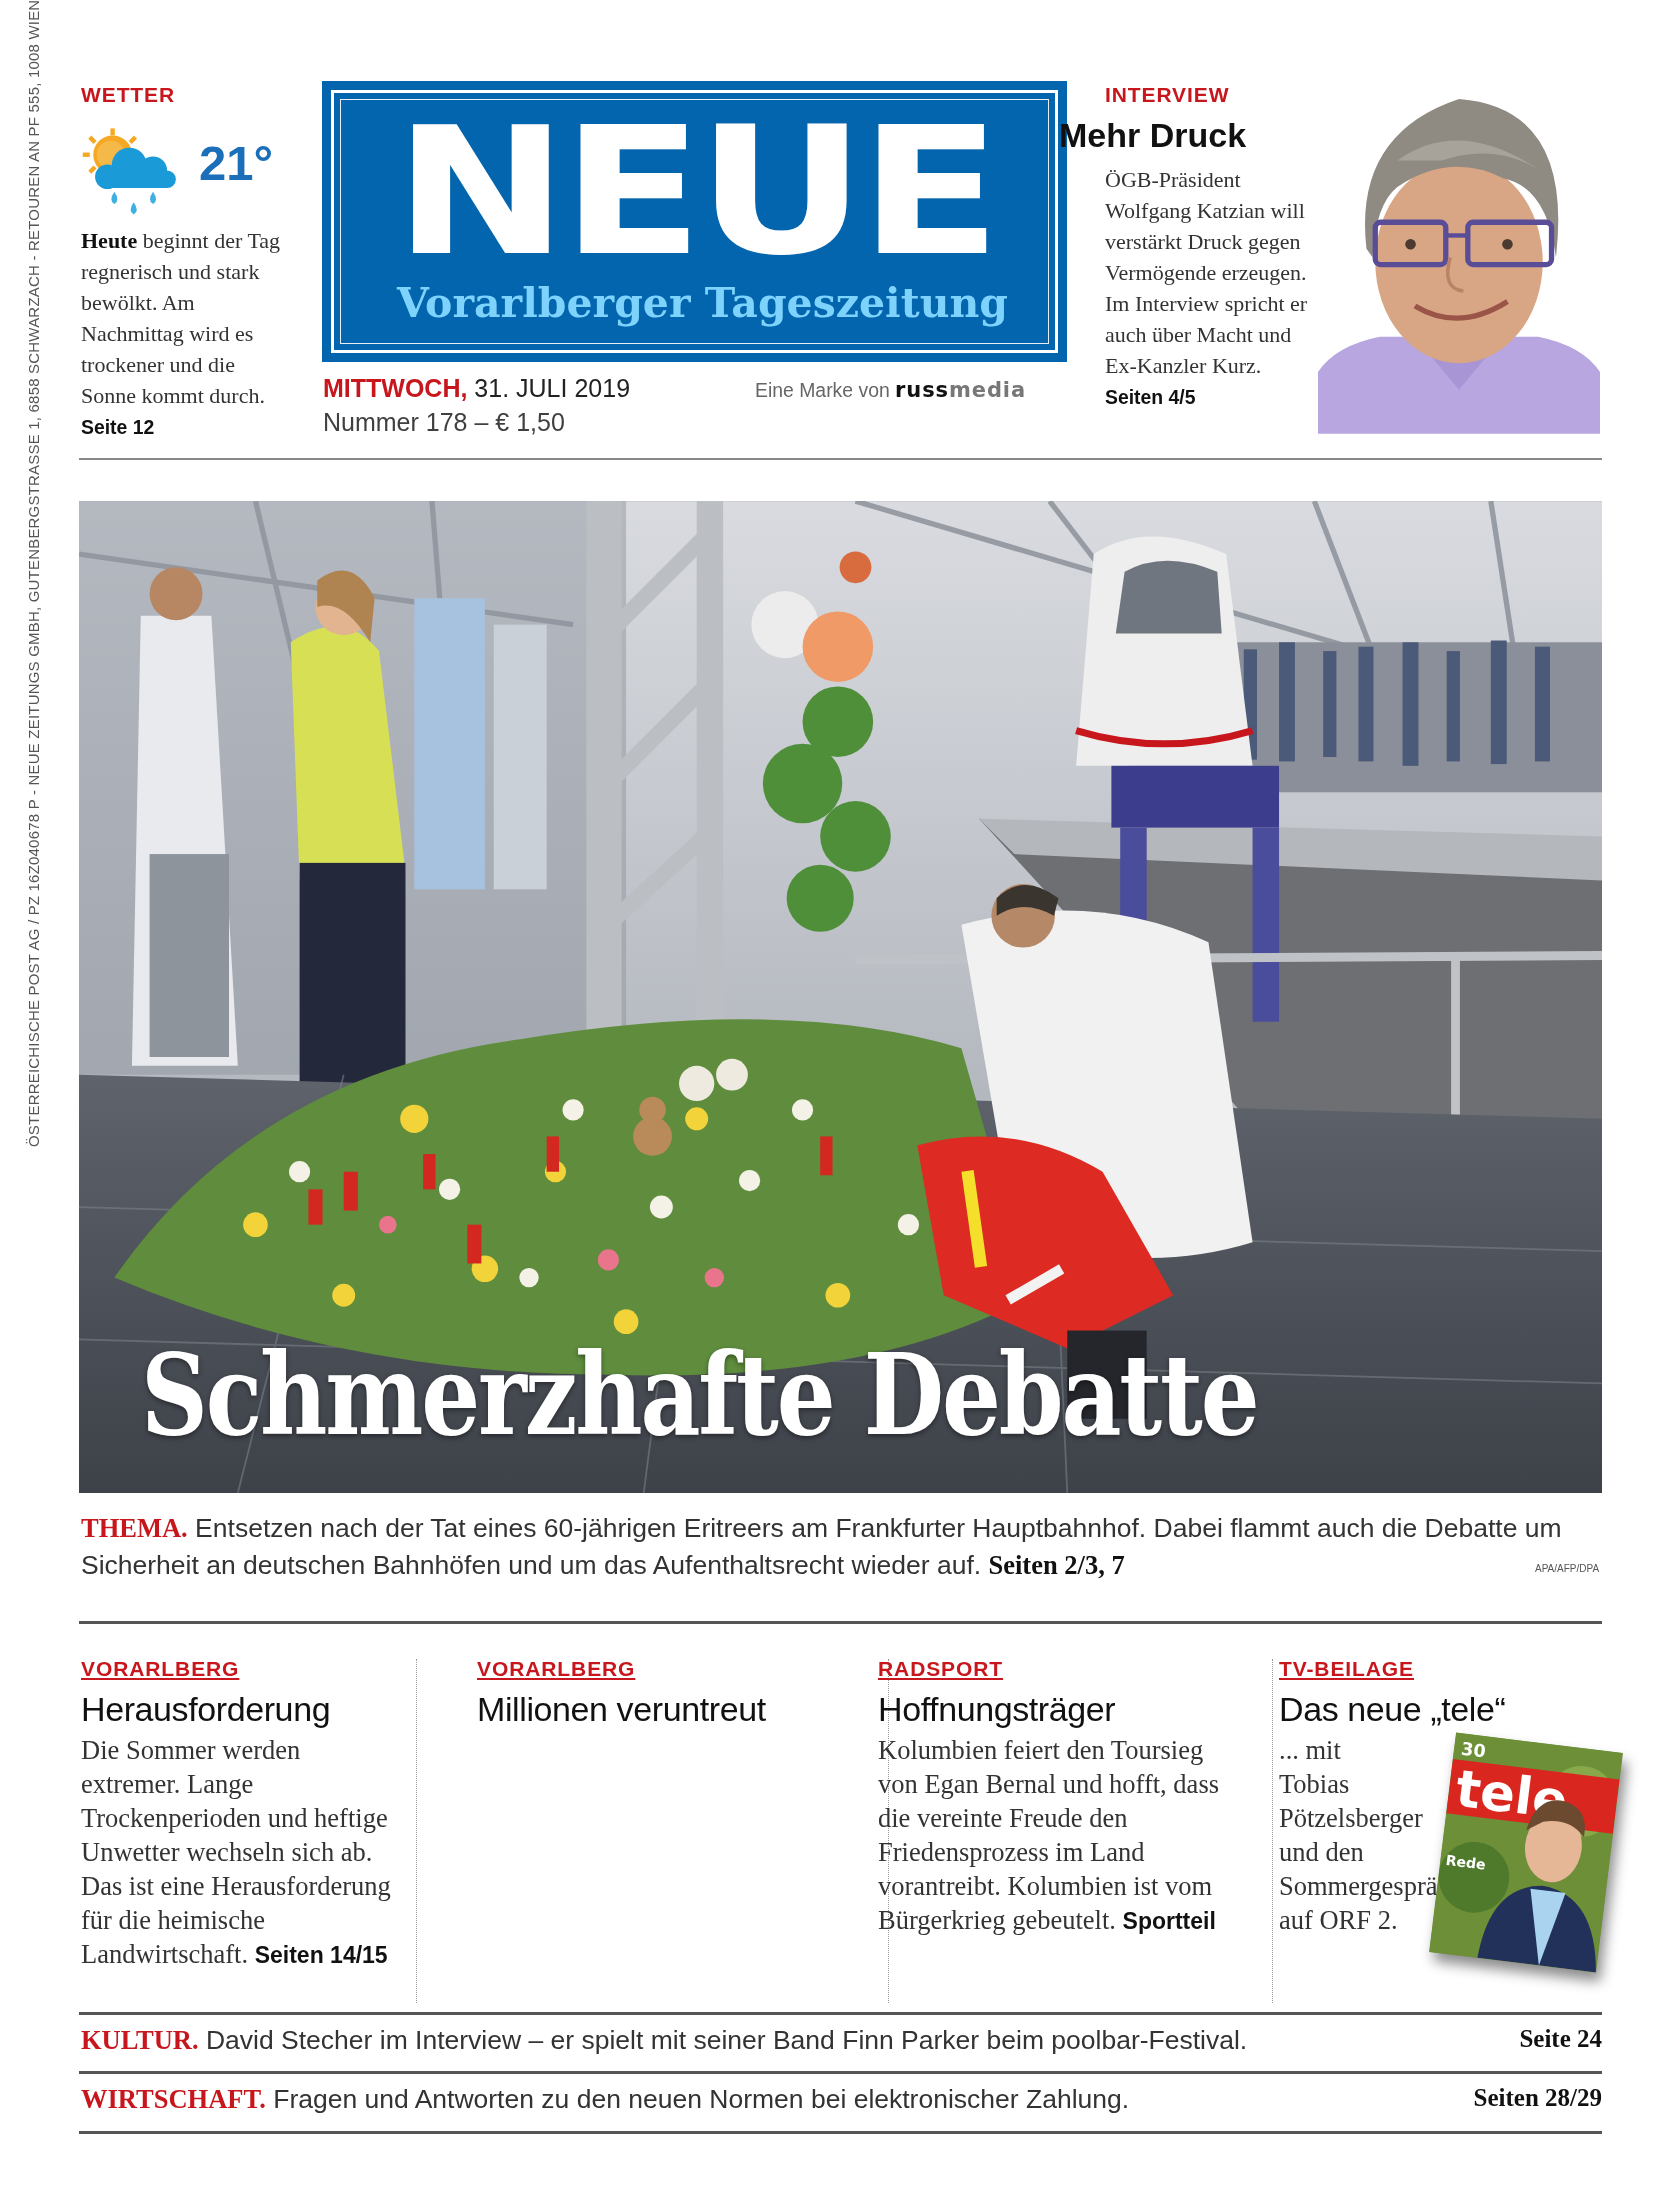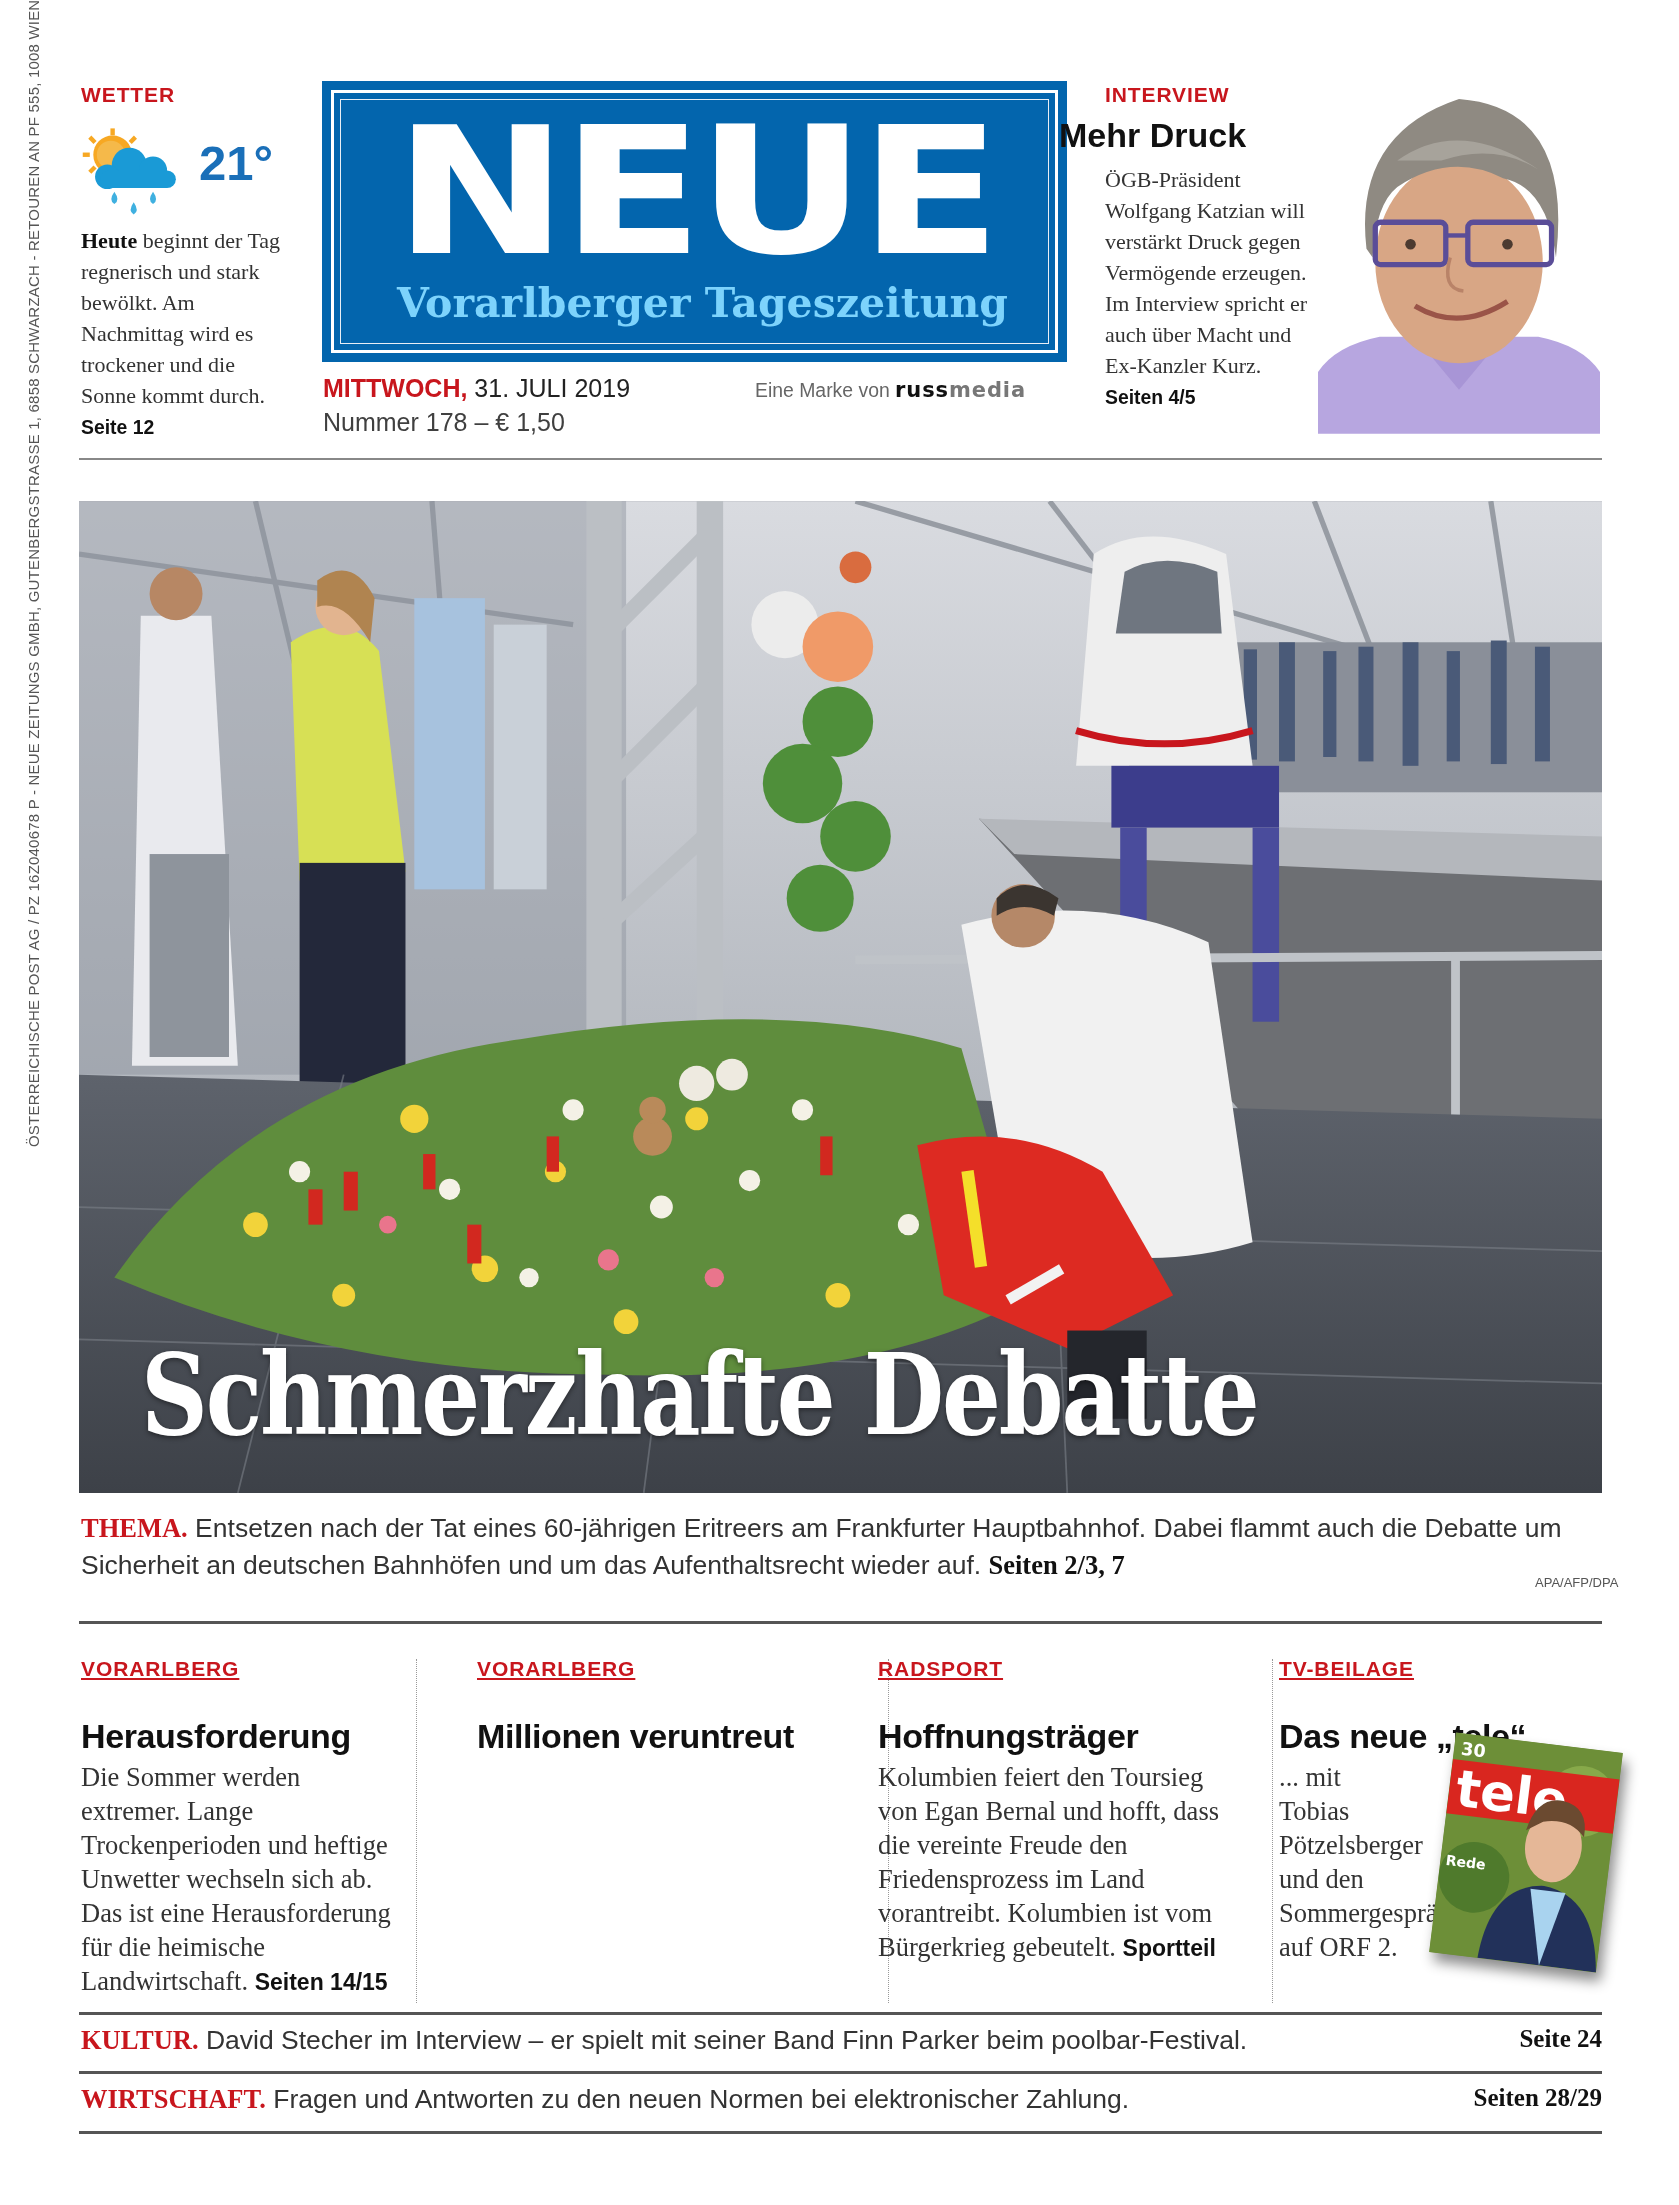--- a/index.html
+++ b/index.html
@@ -45,27 +45,27 @@
   #rule-top { top: 458px; background: #888; height: 1.8px; }
 
   
   #main-photo { left: 79px; top: 501px; width: 1523px; height: 992px; overflow: hidden; background: #5a5e66; }
   #headline { left: 141px; top: 1328px; font-family: "DejaVu Serif", serif; font-weight: 700; font-size: 113px; color: #fff; letter-spacing: -2.6px; transform: scaleX(0.82); transform-origin: 0 0; text-shadow: 0 1.8px 5.3px rgba(0,0,0,0.45); white-space: nowrap; }
 
   
   #thema { left: 81px; top: 1510px; width: 1500px; font-size: 26.5px; line-height: 37px; color: #333; }
   #thema .k { color: #c8161d; font-family: "Liberation Serif", serif; font-weight: 700; }
   #thema b { color: #111; }
-  #credit { left: 1535px; top: 1563px; font-size: 13px; color: #555; margin-top: 12px; }
+  #credit { left: 1535px; top: 1563px; font-size: 10px; color: #555; }
   #rule-thema { top: 1621px; height: 2.6px; background: #555; }
 
   
   .col { position: absolute; top: 1657px; }
   .col .ck { font-size: 21px; text-decoration: underline; }
-  .col .ct { font-size: 34px; font-weight: 700; color: #111; margin-top: 36px; letter-spacing: -0.4px; }
+  .col .ct { font-size: 34px; font-weight: 400; color: #111; margin-top: 9px; letter-spacing: -0.4px; }
   .col .cb { font-family: "Liberation Serif", serif; font-size: 26.5px; line-height: 34px; color: #333; margin-top: 3.5px; }
   .col .cb b { color: #111; font-family: "Liberation Sans", sans-serif; font-size: 23px; }
   #col1 { left: 81px; width: 318px; }
   #col2 { left: 477px; width: 353px; }
   #col3 { left: 878px; width: 353px; }
   #col4 { left: 1279px; width: 318px; }
   #col4 .cb { width: 132px; }
   .vdiv { position: absolute; top: 1659px; height: 344px; width: 0; border-left: 1.8px dotted #999; }
 
   #tele-cover { left: 1442px; top: 1742px; width: 168px; height: 221px; transform: rotate(7deg); box-shadow: 5.3px 8.8px 12.4px rgba(0,0,0,0.45); overflow: hidden; background: #6f8c3a; }

